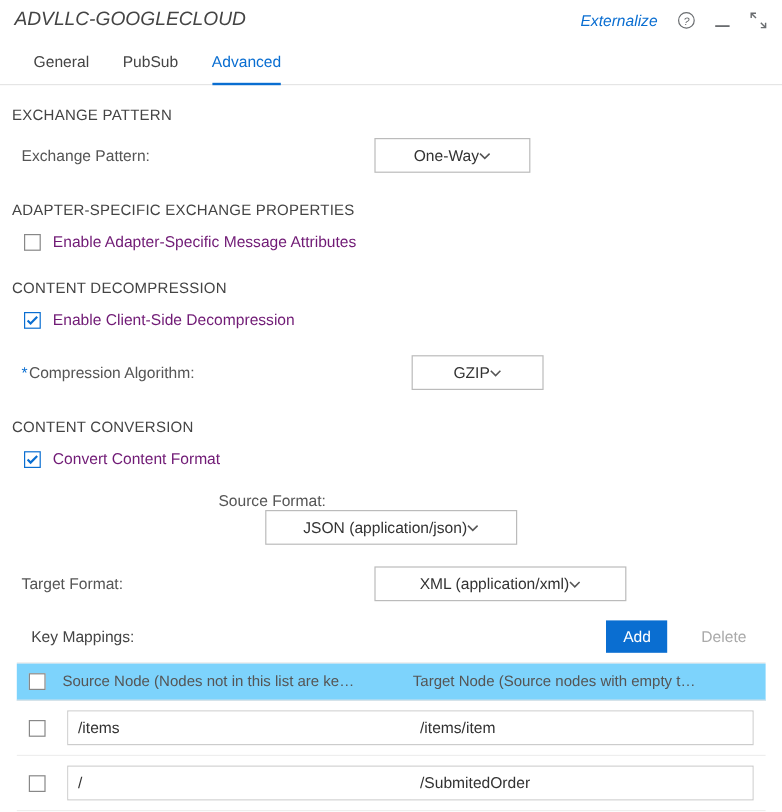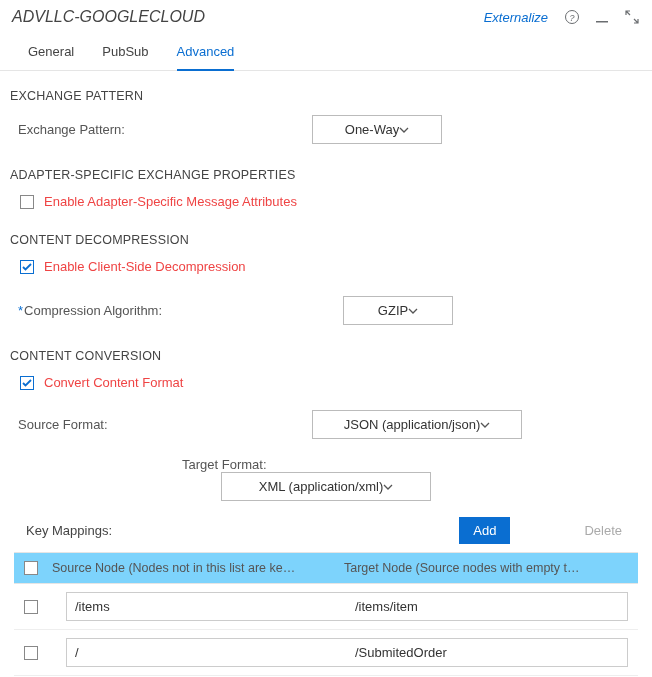--- a/index.html
+++ b/index.html
@@ -71,21 +71,21 @@
   .req::before {
     content: "*";
     color: #0a6ed1;
     margin-right:1px;
   }
   .checkbox-row {
     display: flex;
     align-items: center;
     gap: 10px;
     padding: 6px 20px;
-    color: #ef4444;
+    color: #701a75;
   }
   .cb {
     width: 14px; height: 14px;
     border: 1px solid #888;
     background: #fff;
     display: inline-flex;
     align-items: center;
     justify-content: center;
     cursor: pointer;
   }
@@ -101,21 +101,20 @@
     min-width: 120px;
     color: #333;
     cursor: pointer;
     background: #fff;
   }
   .select .chev { color: #666; }
   .key-row {
     display: flex;
     align-items: center;
     padding: 10px 16px 8px 26px;
-    gap: 46px;
   }
   .key-label { flex:1; font-size:13px; color:#444;}
   .btn {
     padding: 6px 14px;
     font-size: 13px;
     border: none;
     cursor: pointer;
   }
   .btn-primary { background:#0a6ed1; color:#fff; }
   .btn-ghost { background:transparent; color:#aaa; margin-left:14px;}
@@ -133,21 +132,21 @@
     background:#7dd3fc;
   }
   .col-cb { width:28px; display:flex; }
   .col-src { flex:1; white-space:nowrap; overflow:hidden; text-overflow:ellipsis; padding-right:8px;}
   .col-tgt { flex:1; white-space:nowrap; overflow:hidden; text-overflow:ellipsis;}
   .trow {
     display:flex;
     align-items:center;
     padding:8px 10px;
     border-bottom:1px solid #eee;
-    gap:14px;
+    gap:4px;
   }
   .cell-input-pair {
     flex:1;
     display:flex;
     border:1px solid #ccc;
     background:#fff;
   }
   .cell-input {
     flex:1;
     border:none;
@@ -234,32 +233,32 @@
 
 <div class="section-title">CONTENT CONVERSION</div>
 <div class="checkbox-row">
   <span class="cb checked">
     <svg viewBox="0 0 10 10">
         <path d="M1 5l2.5 2.5L9 2" stroke="#0a6ed1" stroke-width="1.8" fill="none"></path>
       </svg>
   </span>
   <span>Convert Content Format</span>
 </div>
-<div class="row" style="margin-top:8px;">
+<div class="row" style="margin-top:8px;flex-direction:column;">
   <div class="label">Source Format:</div>
   <div class="select" style="min-width:210px">
     <span>JSON (application/json)</span>
     <span class="chev">
       <svg width="10" height="10" viewBox="0 0 10 10">
           <path d="M1 3l4 4 4-4" fill="none" stroke="#555" stroke-width="1.3"></path>
         </svg>
     </span>
   </div>
 </div>
-<div class="row" style="margin-top:6px;flex-direction:column;">
+<div class="row" style="margin-top:6px;">
   <div class="label">Target Format:</div>
   <div class="select" style="min-width:210px">
     <span>XML (application/xml)</span>
     <span class="chev">
       <svg width="10" height="10" viewBox="0 0 10 10">
           <path d="M1 3l4 4 4-4" fill="none" stroke="#555" stroke-width="1.3"></path>
         </svg>
     </span>
   </div>
 </div>

